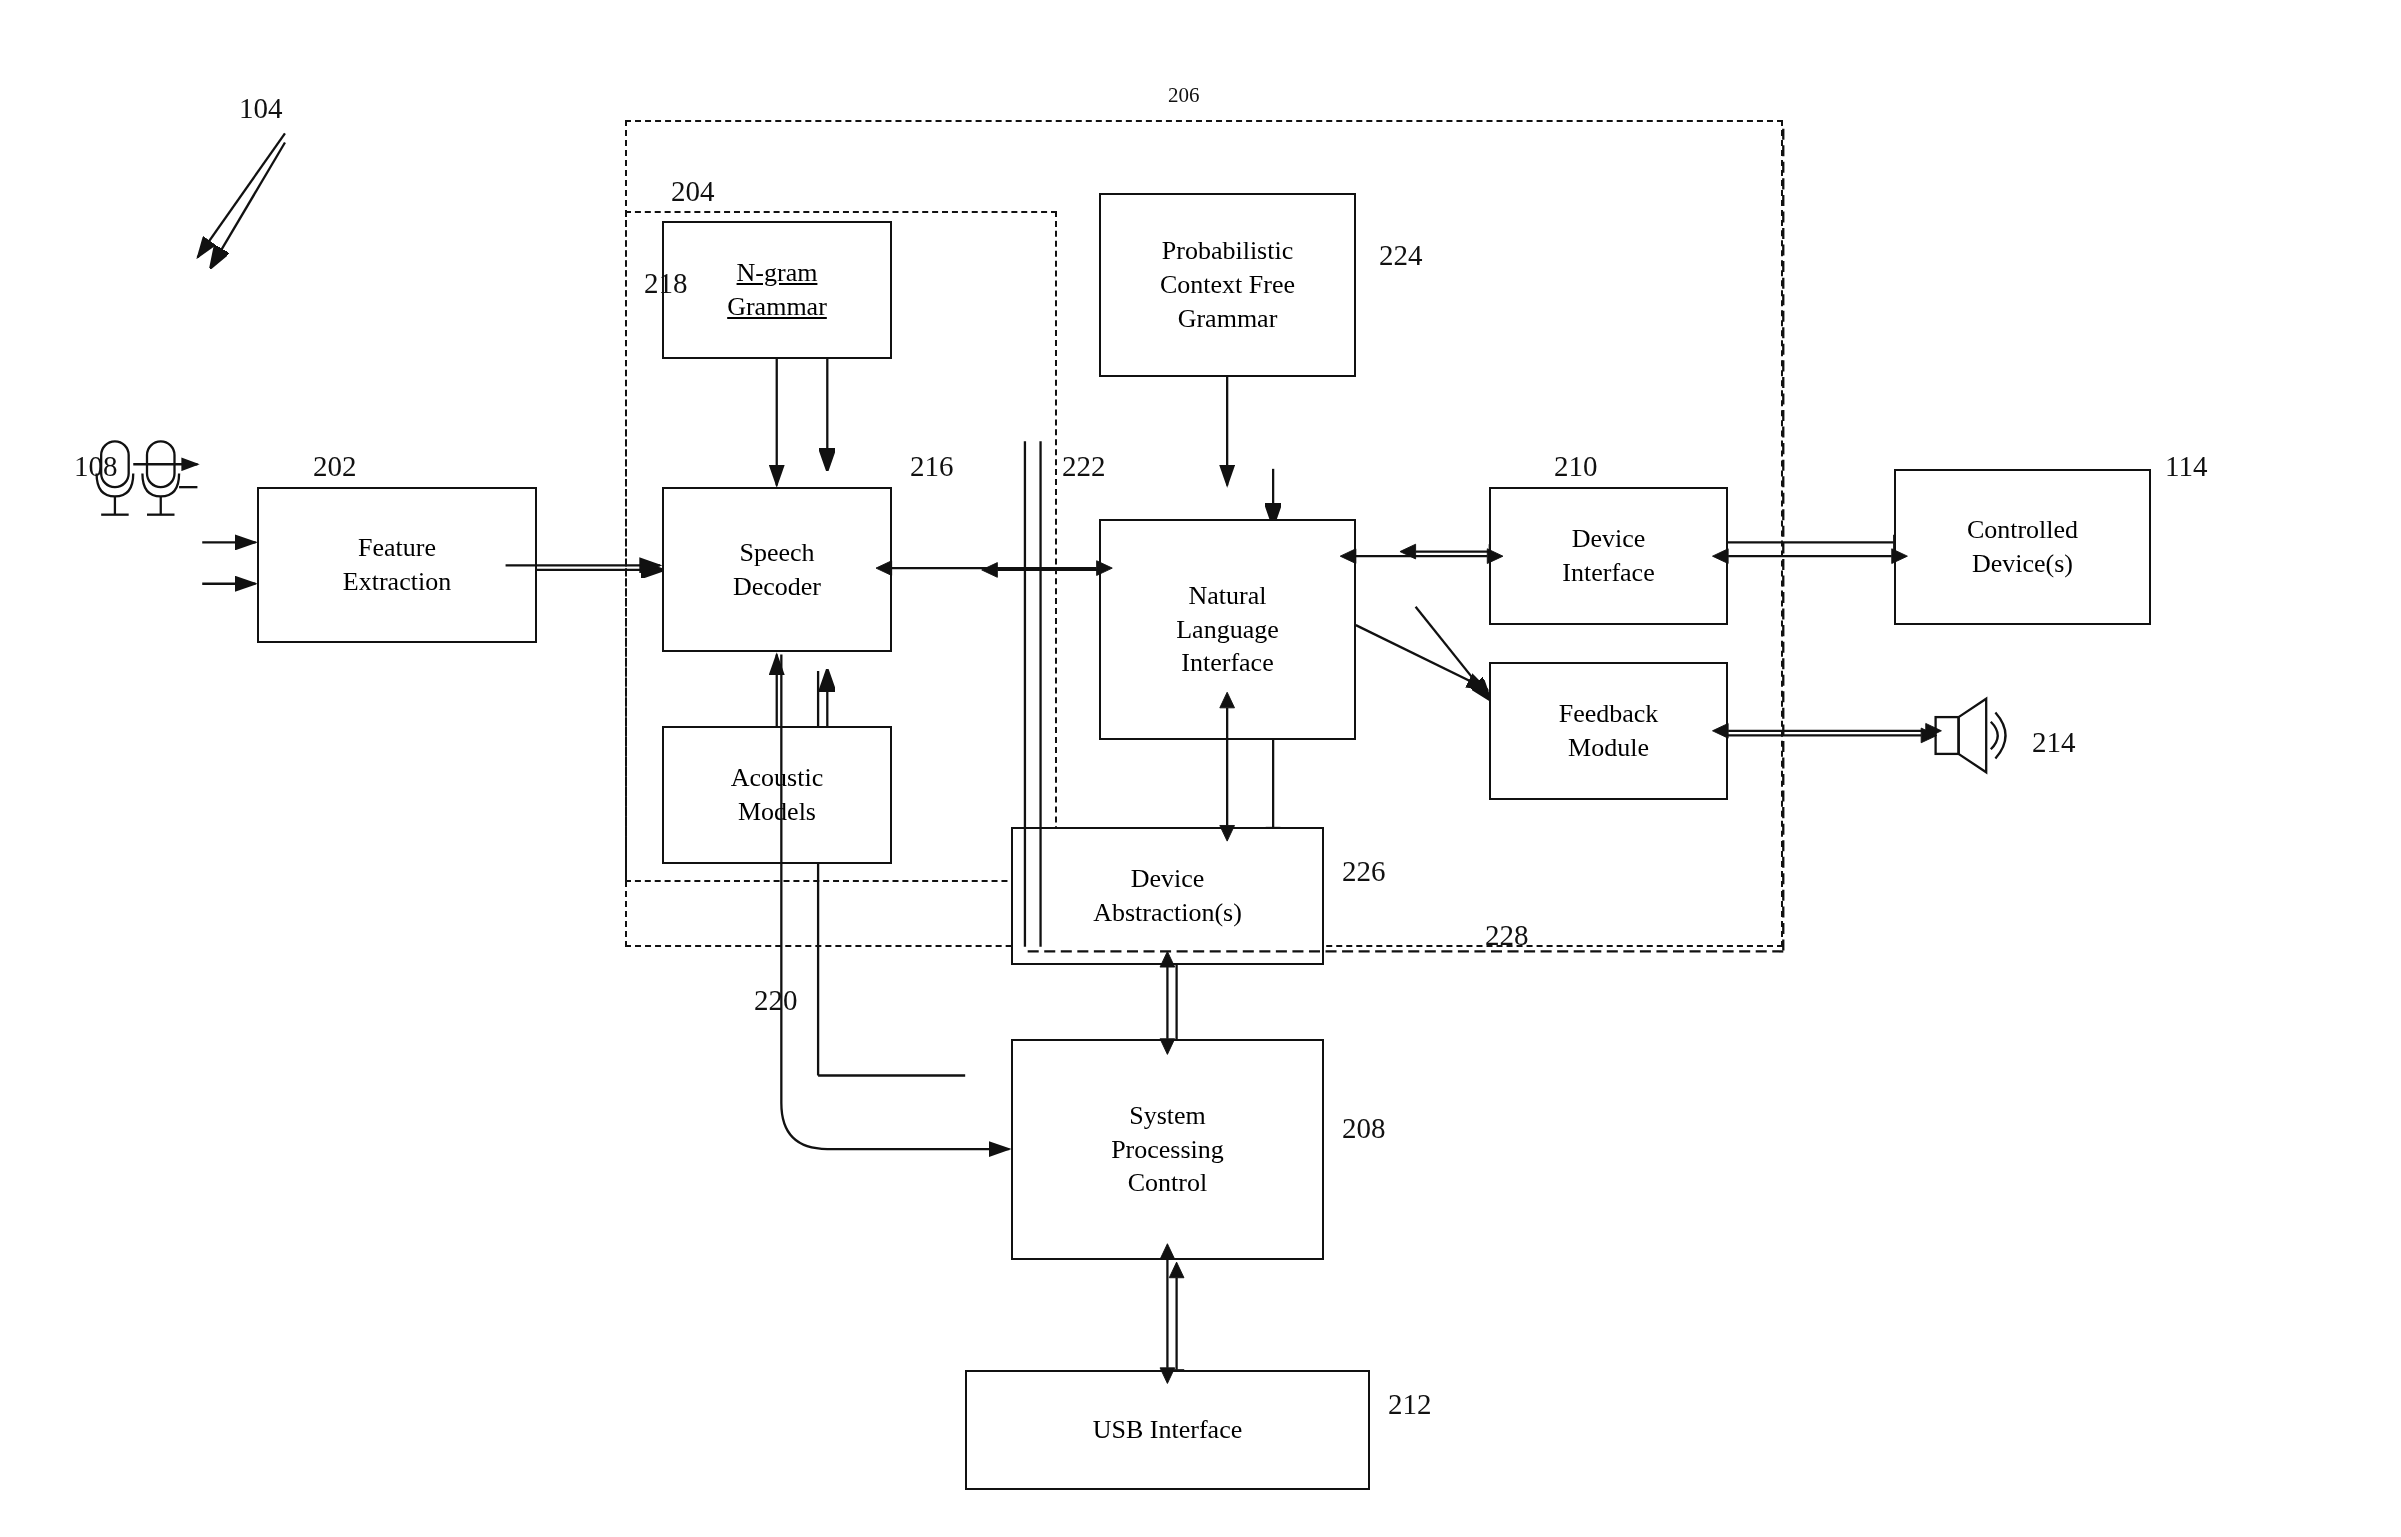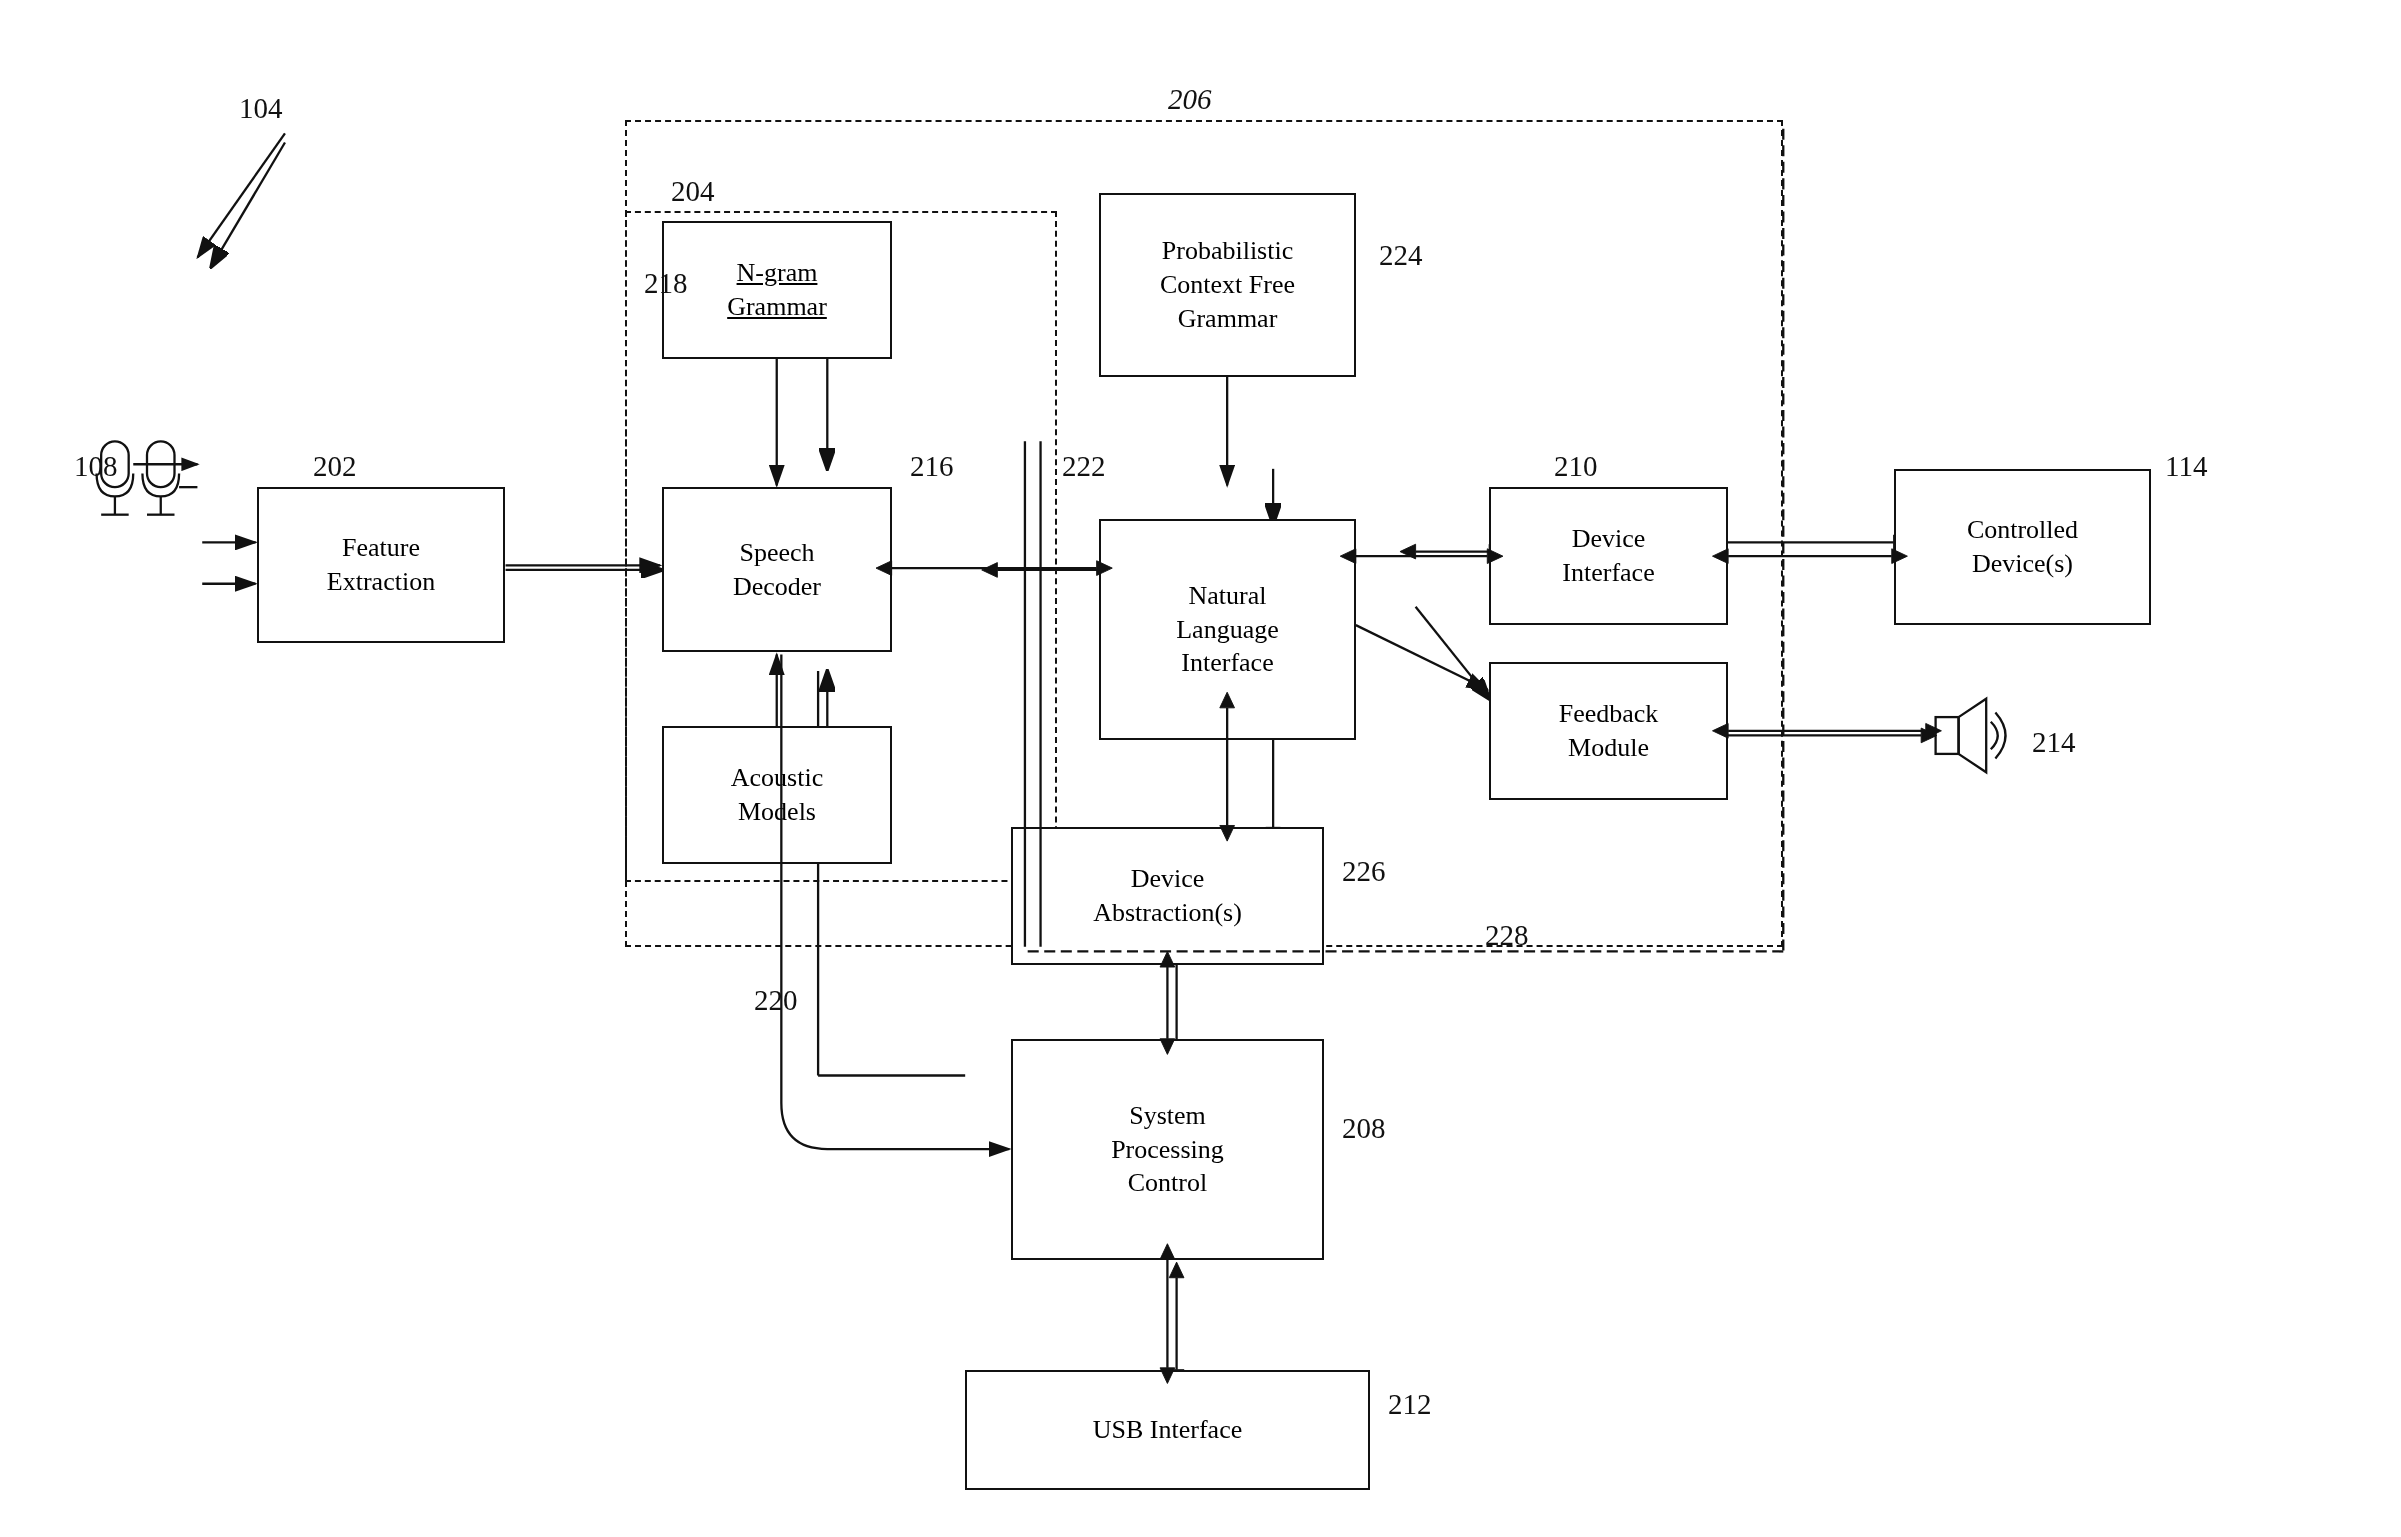--- a/index.html
+++ b/index.html
@@ -145,21 +145,21 @@
     <polygon points="30,25 60,5 60,85 30,65" fill="none" stroke="#111" stroke-width="2.5"></polygon>
 
     <path d="M65,30 Q80,45 65,60" fill="none" stroke="#111" stroke-width="2.5"></path>
     <path d="M70,20 Q92,45 70,70" fill="none" stroke="#111" stroke-width="2.5"></path>
   </svg>
 
   <div class="dashed-box" style="left:625px;top:211px;width:432px;height:671px;"></div>
 
   <div class="dashed-box" style="left:625px;top:120px;width:1158px;height:827px;"></div>
 
-  <div class="box" style="left:257px;top:487px;width:248px;height:156px;font-size:26px;">
+  <div class="box" style="left:257px;top:487px;width:280px;height:156px;font-size:26px;">
     <span style="white-space:pre-line;">Feature
 Extraction</span>
   </div>
 
   <div class="box" style="left:662px;top:221px;width:230px;height:138px;font-size:26px;text-decoration:underline;">
     <span style="white-space:pre-line;">N-gram
 Grammar</span>
   </div>
 
   <div class="box" style="left:662px;top:487px;width:230px;height:165px;font-size:26px;">
@@ -215,21 +215,21 @@
   </div>
 
   <div class="label" style="left:239px;top:92px;font-size:29px;">104</div>
 
   <div class="label" style="left:74px;top:450px;font-size:29px;">108</div>
 
   <div class="label" style="left:313px;top:450px;font-size:29px;">202</div>
 
   <div class="label" style="left:671px;top:175px;font-size:29px;">204</div>
 
-  <div class="label" style="left:1168px;top:83px;font-size:29px;font-style:italic;">206</div>
+  <div class="label" style="left:1168px;top:83px;font-size:21px;">206</div>
 
   <div class="label" style="left:1342px;top:1112px;font-size:29px;">208</div>
 
   <div class="label" style="left:1554px;top:450px;font-size:29px;">210</div>
 
   <div class="label" style="left:1388px;top:1388px;font-size:29px;">212</div>
 
   <div class="label" style="left:2032px;top:726px;font-size:29px;">214</div>
 
   <div class="label" style="left:910px;top:450px;font-size:29px;">216</div>

